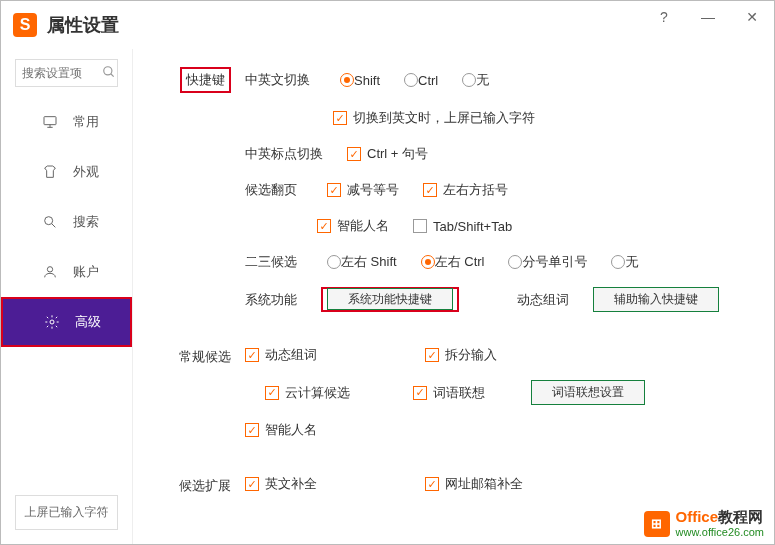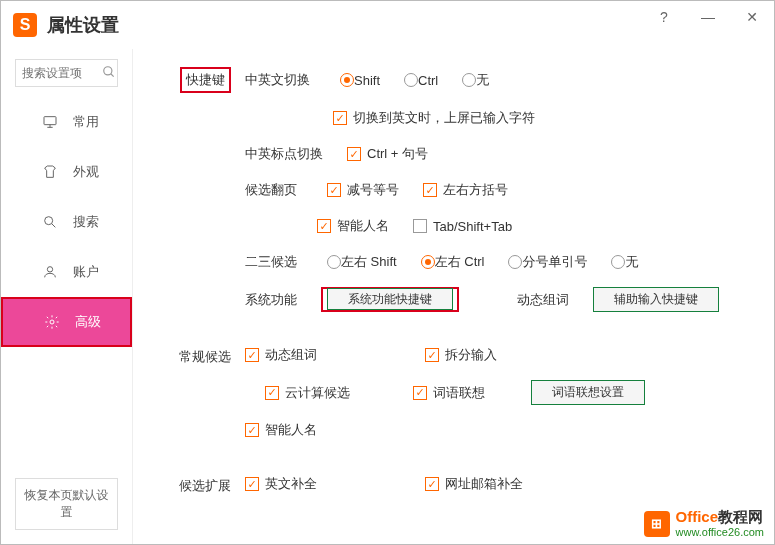--- a/index.html
+++ b/index.html
@@ -13,21 +13,21 @@
 
 .body { display: flex; height: calc(100% - 48px); }
 .sidebar { width: 132px; border-right: 1px solid #eee; display: flex; flex-direction: column; }
 .searchwrap { padding: 10px 14px; }
 .searchbox { width: 100%; height: 28px; border: 1px solid #ddd; display: flex; align-items: center; padding: 0 6px; }
 .searchbox input { border: none; outline: none; flex: 1; font-size: 12px; color: #999; width: 80px; }
 .searchicon { color: #999; }
 
 .navlist { flex: 1; }
 .navitem { height: 50px; display: flex; align-items: center; padding-left: 40px; color: #555; cursor: pointer; position: relative; }
-.navitem.active { background: #ec4899; color: #fff; }
+.navitem.active { background: #4c1d95; color: #fff; }
 .navicon { width: 18px; height: 18px; margin-right: 14px; display:flex; align-items:center; justify-content:center; }
 .navicon svg { stroke: #666; fill: none; }
 .navitem.active .navicon svg { stroke: #fff; }
 
 .restore { margin: 10px 14px 14px; padding: 8px 6px; text-align: center; border: 1px solid #ddd; color: #666; cursor: pointer; font-size: 12px; }
 
 .content { flex: 1; padding: 18px 24px 10px 24px; overflow: hidden; position: relative; }
 
 .row { display: flex; align-items: center; margin-bottom: 14px; min-height: 22px; }
 .label { width: 74px; text-align: right; margin-right: 14px; color: #333; }
@@ -127,21 +127,21 @@
         <div class="navitem active redwrap">
           <span class="navicon">
               <svg width="16" height="16" viewBox="0 0 24 24" stroke-width="1.5">
                 <circle cx="12" cy="12" r="3"></circle>
                 <path d="M12 2v3M12 19v3M4.2 4.2l2.1 2.1M17.7 17.7l2.1 2.1M2 12h3M19 12h3M4.2 19.8l2.1-2.1M17.7 6.3l2.1-2.1"></path>
               </svg>
             </span>
           <span>高级</span>
         </div>
       </div>
-      <div class="restore">恢复本页默认设置</div>
+      <div class="restore">上屏已输入字符</div>
     </div>
 
     <div class="content">
 
       <div class="row">
         <div class="label"><span class="redbox">快捷键</span></div>
         <div class="ctrls">
           <span style="margin-right:6px;">中英文切换</span>
           <span class="radio checked">
               <span class="rcircle">

